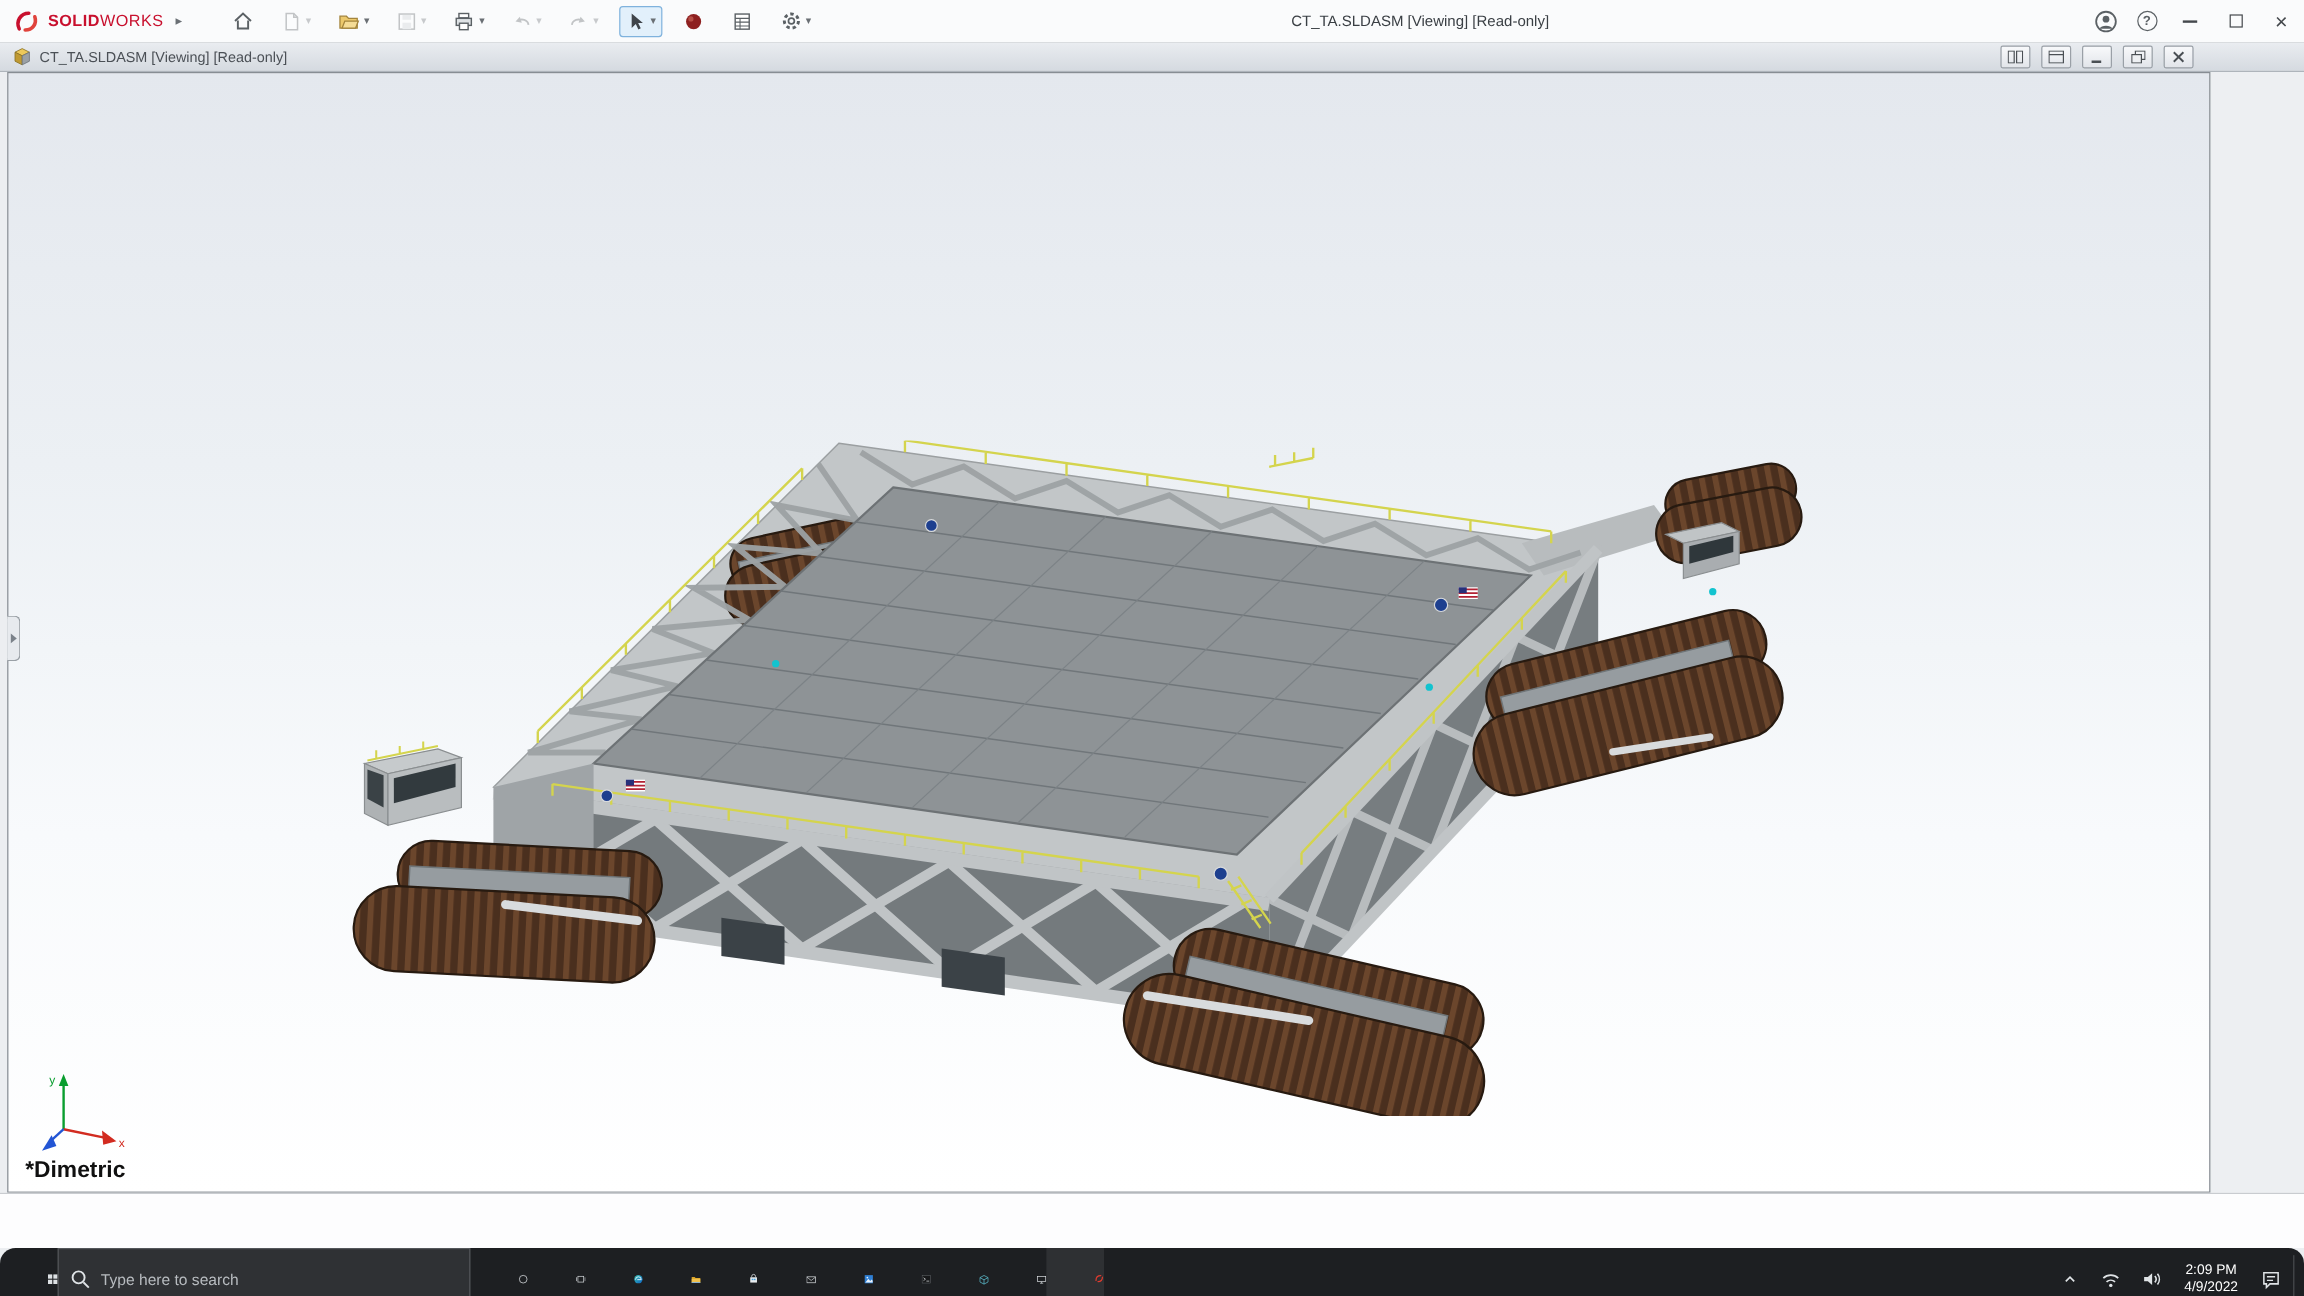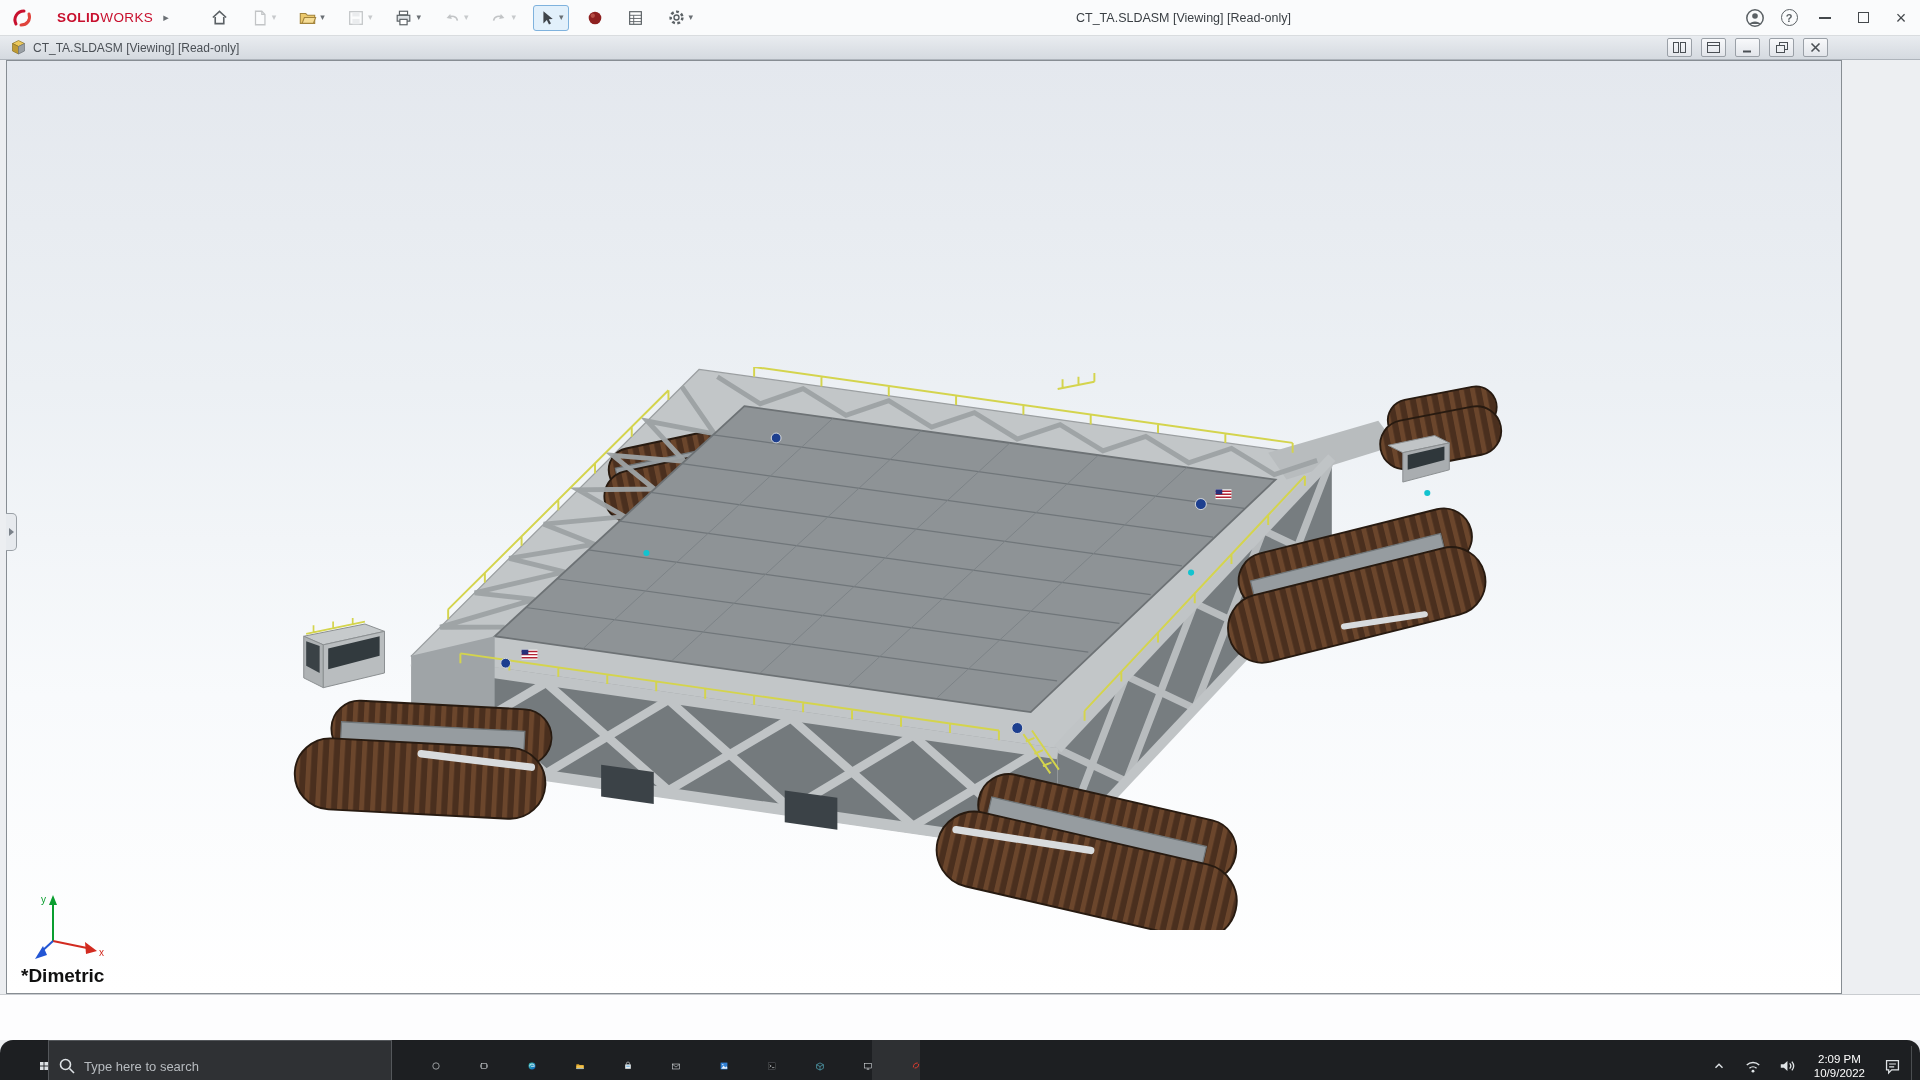--- a/index.html
+++ b/index.html
@@ -3,21 +3,21 @@
 <meta charset="utf-8">
 <style>
   * { margin:0; padding:0; box-sizing:border-box; }
   html,body { width:1920px; height:1080px; overflow:hidden;
     font-family:"Liberation Sans", sans-serif; background:#eceef1; }
   .screen { position:relative; width:1920px; height:1080px; background:#eceef1; }
 
   
   .app-titlebar { position:absolute; top:0; left:0; width:1920px; height:36px;
     background:#fafbfc; border-bottom:1px solid #d9dcdf; display:flex; align-items:center; }
-  .brand { display:flex; align-items:center; gap:23px; padding:0 8px 0 12px; }
+  .brand { display:flex; align-items:center; gap:6px; padding:0 8px 0 12px; }
   .brand-text { font-size:13.5px; letter-spacing:.4px; color:#c8102e; white-space:nowrap; }
   .brand-text b { font-weight:bold; }
   .flyout-arrow { color:#6a6f74; font-size:11px; padding:0 10px 0 2px; cursor:pointer; }
   .toolbar { display:flex; align-items:center; gap:12px; margin-left:26px; }
   .tbtn { display:flex; align-items:center; gap:3px; padding:3px 4px; border:1px solid transparent; border-radius:3px; }
   .tbtn.active { background:#e2f0fb; border-color:#7fb2dd; }
   .tbtn.disabled { opacity:.35; }
   .tbtn svg { display:block; }
   .dd { font-size:9px; color:#6a6f74; line-height:1; }
   .titlebar-title { position:absolute; left:1076px; top:0; height:36px; display:flex;
@@ -520,21 +520,21 @@
         </svg>
       </span>
       <span class="tray-btn">
         <svg width="18" height="16" viewBox="0 0 20 18">
           <polygon points="3,7 6.5,7 10.5,3.5 10.5,14.5 6.5,11 3,11" fill="#dfe3e6"></polygon>
           <path d="M13,6 a4.5,4.5 0 0 1 0,6 M15.5,4 a8,8 0 0 1 0,10" fill="none" stroke="#dfe3e6" stroke-width="1.5"></path>
         </svg>
       </span>
       <span class="clock">
         <div>2:09 PM</div>
-        <div>10/9/2022</div>
+        <div>4/9/2022</div>
       </span>
       <span class="tray-btn">
         <svg width="17" height="17" viewBox="0 0 20 20">
           <path d="M3,3 h14 v11 h-8 l-3.5,3.5 v-3.5 h-2.5 z" fill="none" stroke="#dfe3e6" stroke-width="1.5"></path>
           <path d="M6,7 h8 M6,10.5 h6" stroke="#dfe3e6" stroke-width="1.3"></path>
         </svg>
       </span>
       <span class="show-desktop"></span>
     </div>
   </footer>

